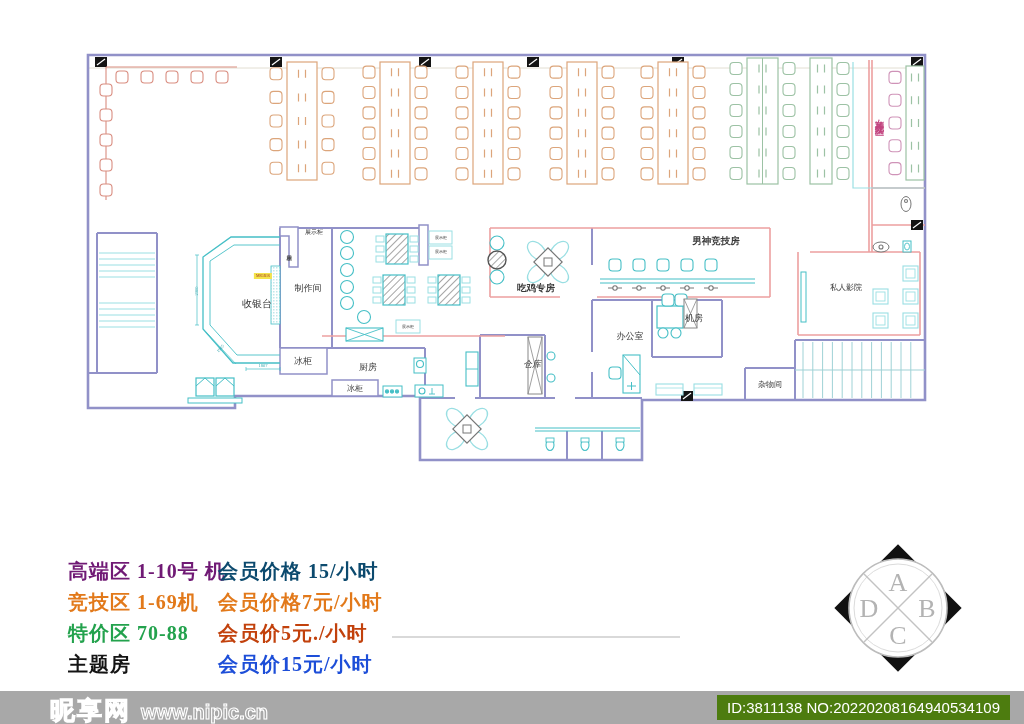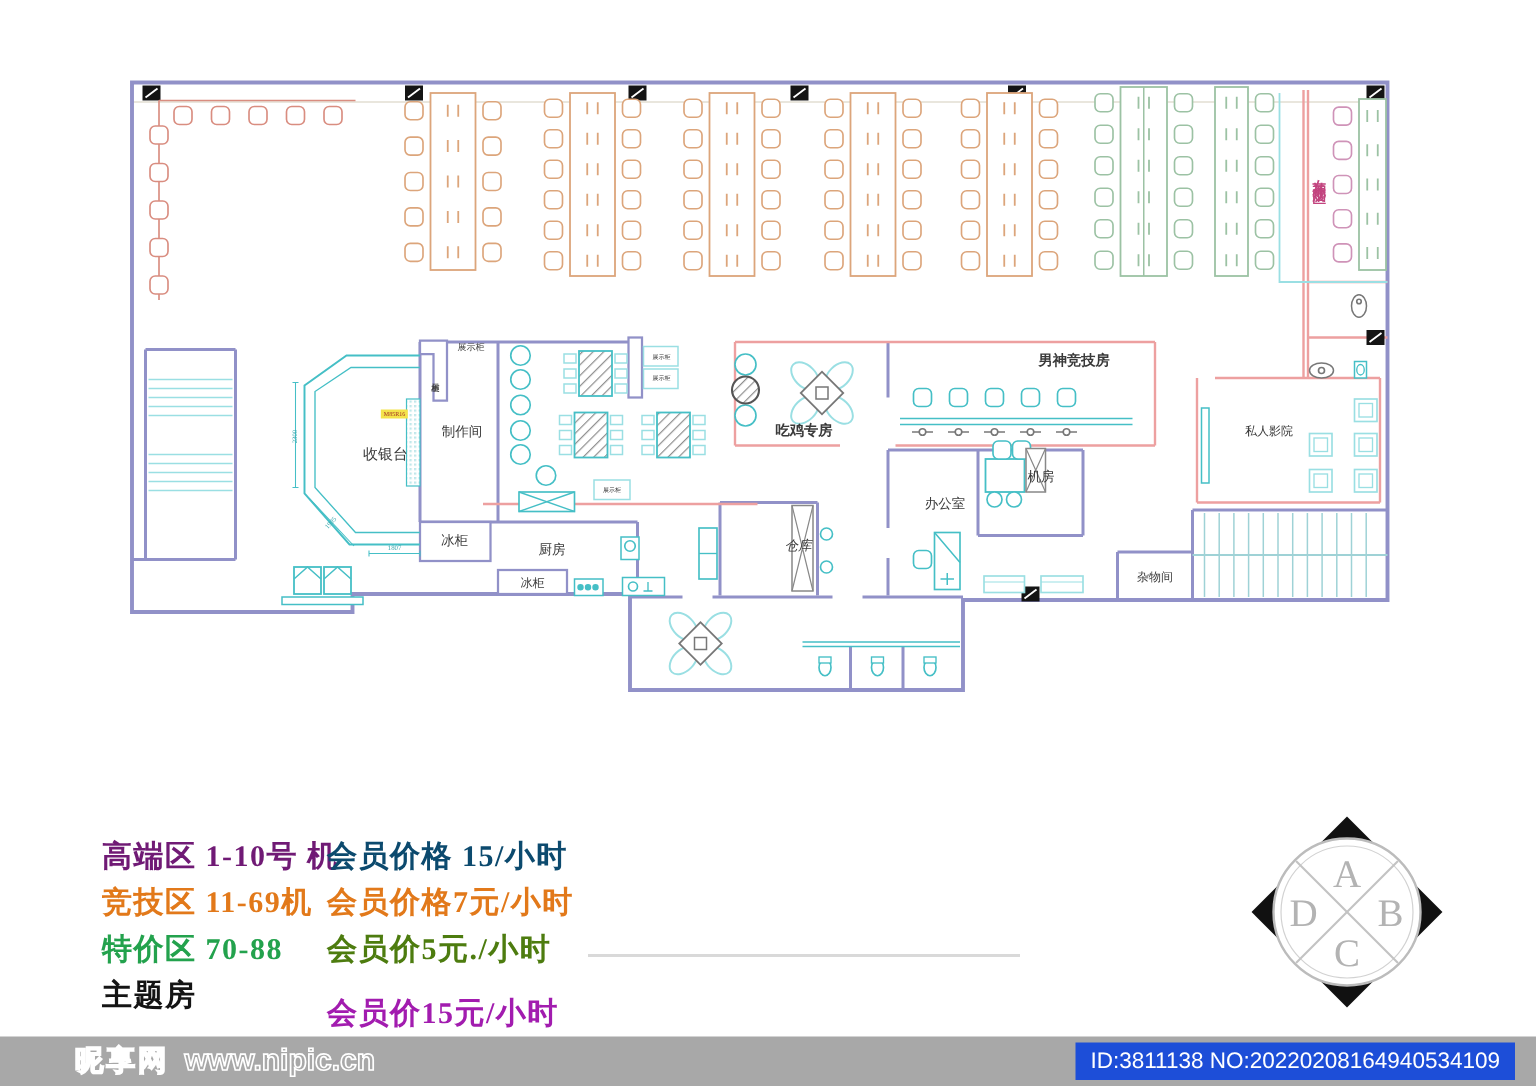--- a/index.html
+++ b/index.html
@@ -22,23 +22,23 @@
   
   #title{position:absolute;left:398px;top:570px;font-size:46px;letter-spacing:13px;color:#1c1c1c;
          font-weight:400;white-space:nowrap;}
   #title-underline{position:absolute;left:392px;top:636px;width:288px;height:2px;background:#d9d9d9;}
   
   #compass{position:absolute;left:833px;top:543px;width:130px;height:130px;}
   
   #footer-bar{position:absolute;left:0;top:691px;width:1024px;height:33px;background:#a8a8a8;}
   #wm-left{position:absolute;left:26px;top:3px;color:transparent;-webkit-text-stroke:1.1px #ffffff;
            font-weight:bold;white-space:nowrap;}
-  #wm-logo{font-size:19px;letter-spacing:2px;padding-left:24px;}
+  #wm-logo{font-size:25px;letter-spacing:2px;padding-left:24px;}
   #wm-url{font-size:20px;margin-left:10px;font-family:"Liberation Sans","DejaVu Sans",sans-serif;}
-  #id-badge{position:absolute;right:14px;top:4px;height:25px;line-height:25px;background:#1d4ed8;
+  #id-badge{position:absolute;right:14px;top:4px;height:25px;line-height:25px;background:#4d7c0f;
             color:#ffffff;font-size:15px;padding:0 10px;
             font-family:"Liberation Sans","DejaVu Sans",sans-serif;}
 </style>
 </head>
 <body>
 
 <div id="page">
 
   <svg id="plan-svg" width="1024" height="540" viewBox="0 0 1024 540">
     <defs>
@@ -410,26 +410,26 @@
   <div class="plabel" style="left:770px;top:385px;font-size:8px;">杂物间</div>
   <div class="plabel" style="left:846px;top:288px;font-size:8px;">私人影院</div>
   <div class="plabel v pink bold" style="left:879px;top:117px;font-size:9px;letter-spacing:2px;">女神无烟区</div>
   <div class="plabel teal" style="left:197px;top:291px;font-size:4.5px;transform:translate(-50%,-50%) rotate(-90deg);">2300</div>
   <div class="plabel teal" style="left:221px;top:349px;font-size:4.5px;transform:translate(-50%,-50%) rotate(-48deg);">1905</div>
   <div class="plabel teal" style="left:263px;top:366px;font-size:4.5px;">1807</div>
 
   <div id="legend">
     <div class="lg-cell" style="color: #701a75;">高端区 1-10号 机</div>
     <div class="lg-cell" style="color: #0c4a6e;">会员价格 15/小时</div>
-    <div class="lg-cell" style="color: rgb(226, 121, 26);">竞技区 11-69机</div>
+    <div class="lg-cell" style="color: rgb(226, 121, 26);">竞技区 1-69机</div>
     <div class="lg-cell" style="color: rgb(226, 121, 26);">会员价格7元/小时</div>
     <div class="lg-cell" style="color: rgb(35, 162, 77);">特价区 70-88</div>
-    <div class="lg-cell" style="color: #4d7c0f;">会员价5元./小时</div>
+    <div class="lg-cell" style="color: #c2410c;">会员价5元./小时</div>
     <div class="lg-cell" style="color: rgb(20, 20, 20);">主题房</div>
-    <div class="lg-cell" style="color: #a21caf; margin-top: 12px;">会员价15元/小时</div>
+    <div class="lg-cell" style="color: #1d4ed8;">会员价15元/小时</div>
   </div>
 
   <div id="title-underline"></div>
 
   <svg id="compass" viewBox="0 0 130 130">
     <rect x="20" y="20" width="90" height="90" fill="#111111" transform="rotate(45 65 65)"></rect>
     <circle cx="65" cy="65" r="49" fill="#ffffff" stroke="#bcbcbc" stroke-width="1.6"></circle>
     <circle cx="65" cy="65" r="44" fill="none" stroke="#d2d2d2" stroke-width="0.8"></circle>
     <line x1="31" y1="31" x2="99" y2="99" stroke="#c3c3c3" stroke-width="1.4"></line>
     <line x1="99" y1="31" x2="31" y2="99" stroke="#c3c3c3" stroke-width="1.4"></line>

